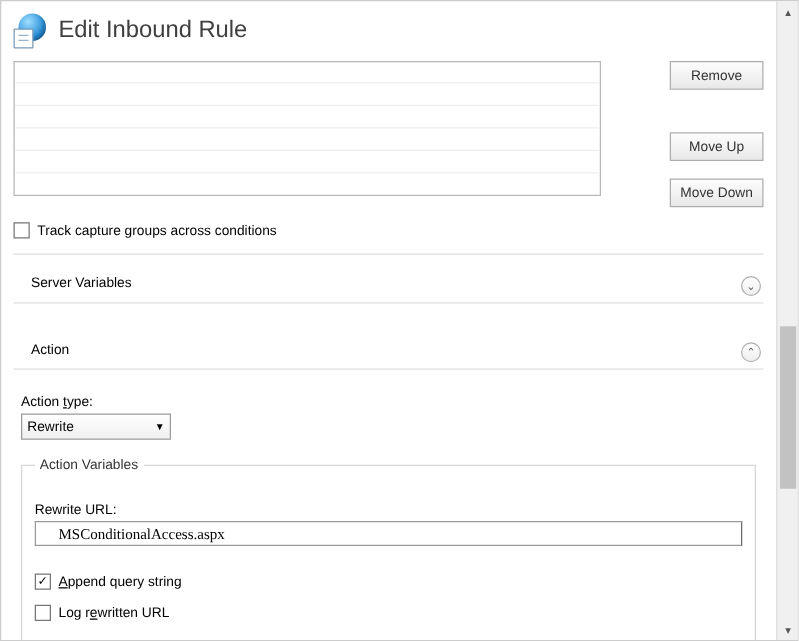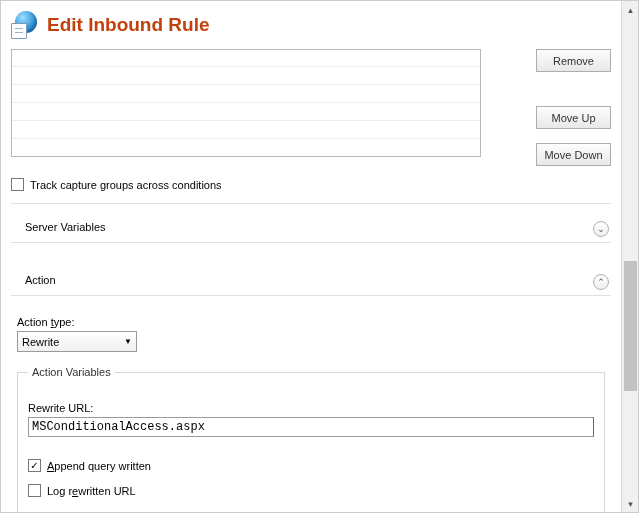--- a/index.html
+++ b/index.html
@@ -84,22 +84,22 @@
       content: "";
       position: absolute;
       left: 3px; right: 3px;
       height: 1px;
       background: #9bb3c8;
     }
     .doc::before { top: 4px; }
     .doc::after { top: 8px; }
     .page-title {
       font-size: 19px;
-      color: #c2410c;
-      font-weight: 700;
+      color: #404040;
+      font-weight: 400;
     }
     
     .row1 {
       display: flex;
       gap: 10px;
       align-items: flex-start;
     }
     .grid {
       flex: 1;
       height: 108px;
@@ -210,23 +210,23 @@
     fieldset.props legend {
       font-size: 11px;
       padding: 0 4px;
       color: #333;
     }
     .txt {
       width: 100%;
       height: 20px;
       border: 1px solid #9a9a9a;
       border-right-color: #6a6a6a;
-      font-family: Liberation Mono, monospace;
+      font-family: Liberation Serif, serif;
       font-size: 12px;
-      padding: 1px 3px;
+      padding: 1px 18px;
       outline: none;
     }
     .spacer-sm { height: 10px; }
     u.ul { text-decoration: underline; }
   </style>
 </head>
 <body>
 
 <div class="container">
   <div class="main">
@@ -284,21 +284,21 @@
           <span style="font-size:8px">▼</span>
         </div>
 
         <fieldset class="props">
           <legend>Action Variables</legend>
           <label class="lbl">Rewrite URL:</label>
           <input class="txt" type="text" value="MSConditionalAccess.aspx" style="">
           <div class="spacer-sm"></div>
           <div class="chk-row">
             <span class="chk checked"></span>
-            <span><u class="ul">A</u><span>ppend query written</span></span>
+            <span><u class="ul">A</u><span>ppend query string</span></span>
           </div>
           <div class="chk-row">
             <span class="chk"></span>
             <span><span>Log r</span><u class="ul">e</u><span>written URL</span></span>
           </div>
         </fieldset>
 
         <div style="height:8px"></div>
       </div>
     </div>

